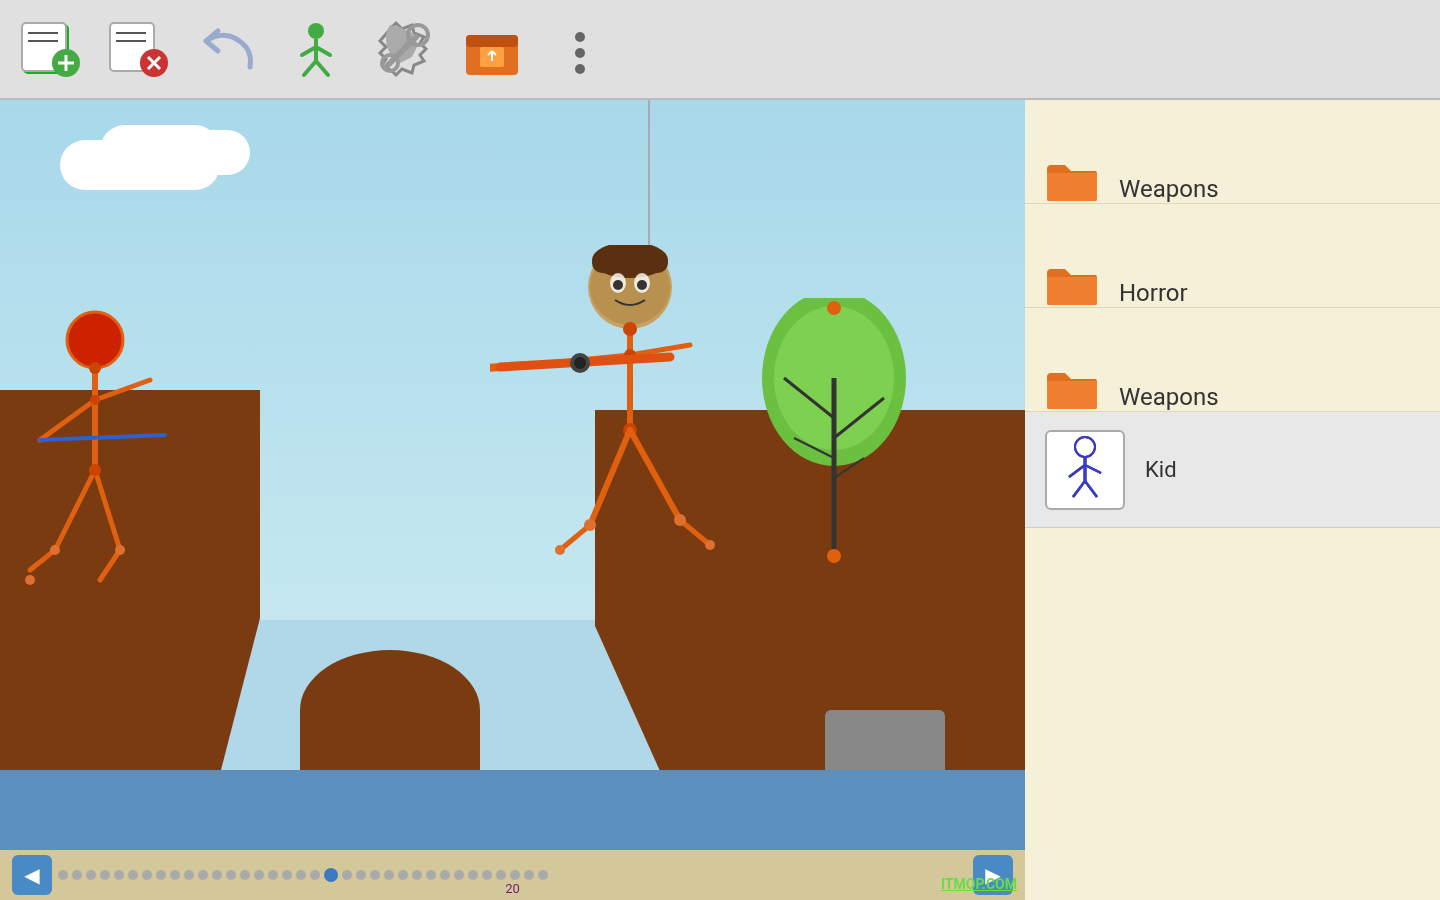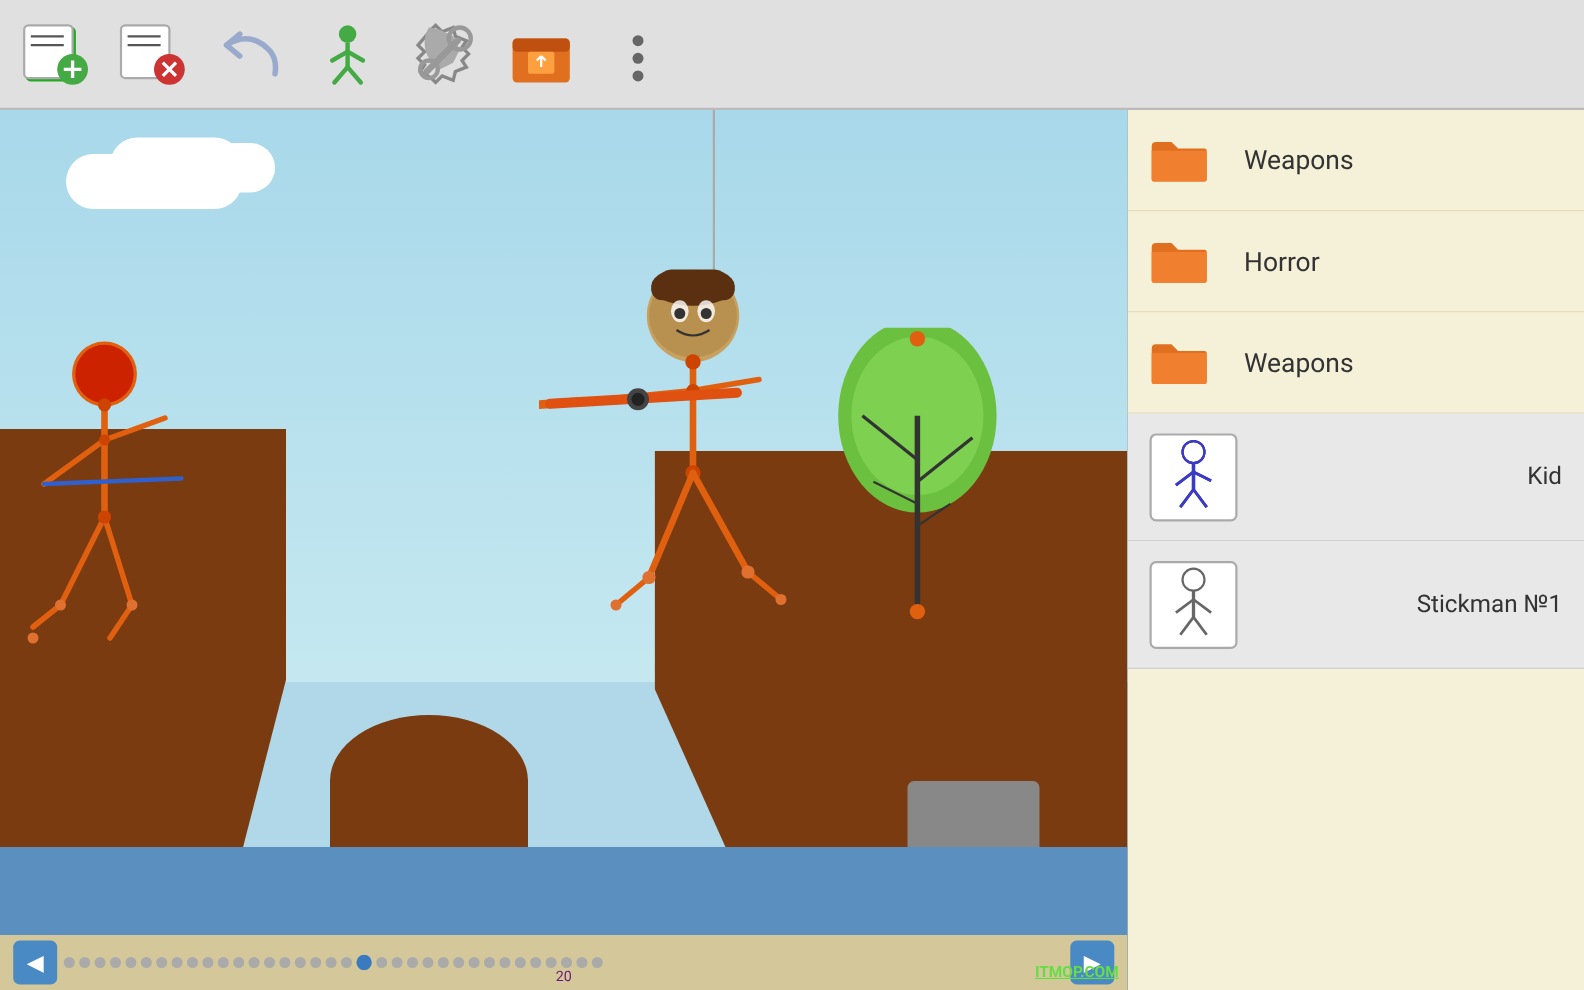--- a/index.html
+++ b/index.html
@@ -115,27 +115,26 @@
     #right-panel {
       flex: 0 0 415px;
       height: 800px;
       overflow-y: auto;
       background: #f5f0d8;
     }
 
     
     .folder-item {
       display: flex;
-      align-items: center;
+      align-items: flex-end;
       padding: 0 20px;
-      height: 92px;
+      height: 104px;
       border-bottom: 1px solid #e0d8b0;
       cursor: pointer;
       background: #f5f0d8;
-      gap: 12px;
     }
     .folder-icon {
       width: 54px;
       height: 42px;
       margin-right: 20px;
       flex-shrink: 0;
     }
     .folder-label {
       font-size: 24px;
       color: #333;
@@ -144,21 +143,20 @@
 
     
     .asset-item {
       display: flex;
       align-items: center;
       padding: 0 20px;
       height: 116px;
       border-bottom: 1px solid #ccc;
       cursor: pointer;
       background: #e8e8e8;
-      justify-content: space-between;
     }
     .asset-thumb {
       width: 80px;
       height: 80px;
       border: 2px solid #aaa;
       border-radius: 6px;
       margin-right: 20px;
       flex-shrink: 0;
       display: flex;
       align-items: center;
@@ -462,33 +460,20 @@
           <line x1="30" y1="22" x2="30" y2="46" stroke="#3a3acc" stroke-width="3"></line>
           <line x1="30" y1="30" x2="14" y2="42" stroke="#3a3acc" stroke-width="2.5"></line>
           <line x1="30" y1="30" x2="46" y2="38" stroke="#3a3acc" stroke-width="2.5"></line>
           <line x1="30" y1="46" x2="18" y2="62" stroke="#3a3acc" stroke-width="2.5"></line>
           <line x1="30" y1="46" x2="42" y2="62" stroke="#3a3acc" stroke-width="2.5"></line>
         </svg>
       </div>
       <span class="asset-label">Kid</span>
     </div>
 
-    <div class="asset-item">
-      <div class="asset-thumb">
-        <svg width="60" height="70" viewBox="0 0 60 70">
-          <circle cx="30" cy="12" r="10" fill="none" stroke="#666" stroke-width="2"></circle>
-          <line x1="30" y1="22" x2="30" y2="46" stroke="#666" stroke-width="3"></line>
-          <line x1="30" y1="30" x2="14" y2="42" stroke="#666" stroke-width="2.5"></line>
-          <line x1="30" y1="30" x2="46" y2="42" stroke="#666" stroke-width="2.5"></line>
-          <line x1="30" y1="46" x2="18" y2="62" stroke="#666" stroke-width="2.5"></line>
-          <line x1="30" y1="46" x2="42" y2="62" stroke="#666" stroke-width="2.5"></line>
-        </svg>
-      </div>
-      <span class="asset-label">Stickman №1</span>
-    </div>
 
 
 
   </div>
 </div>
 
 <div style="height:0;background:#1a1a1a;display:flex;align-items:center;justify-content:space-around;padding:0 200px;">
 </div>
 
 </body></html>

